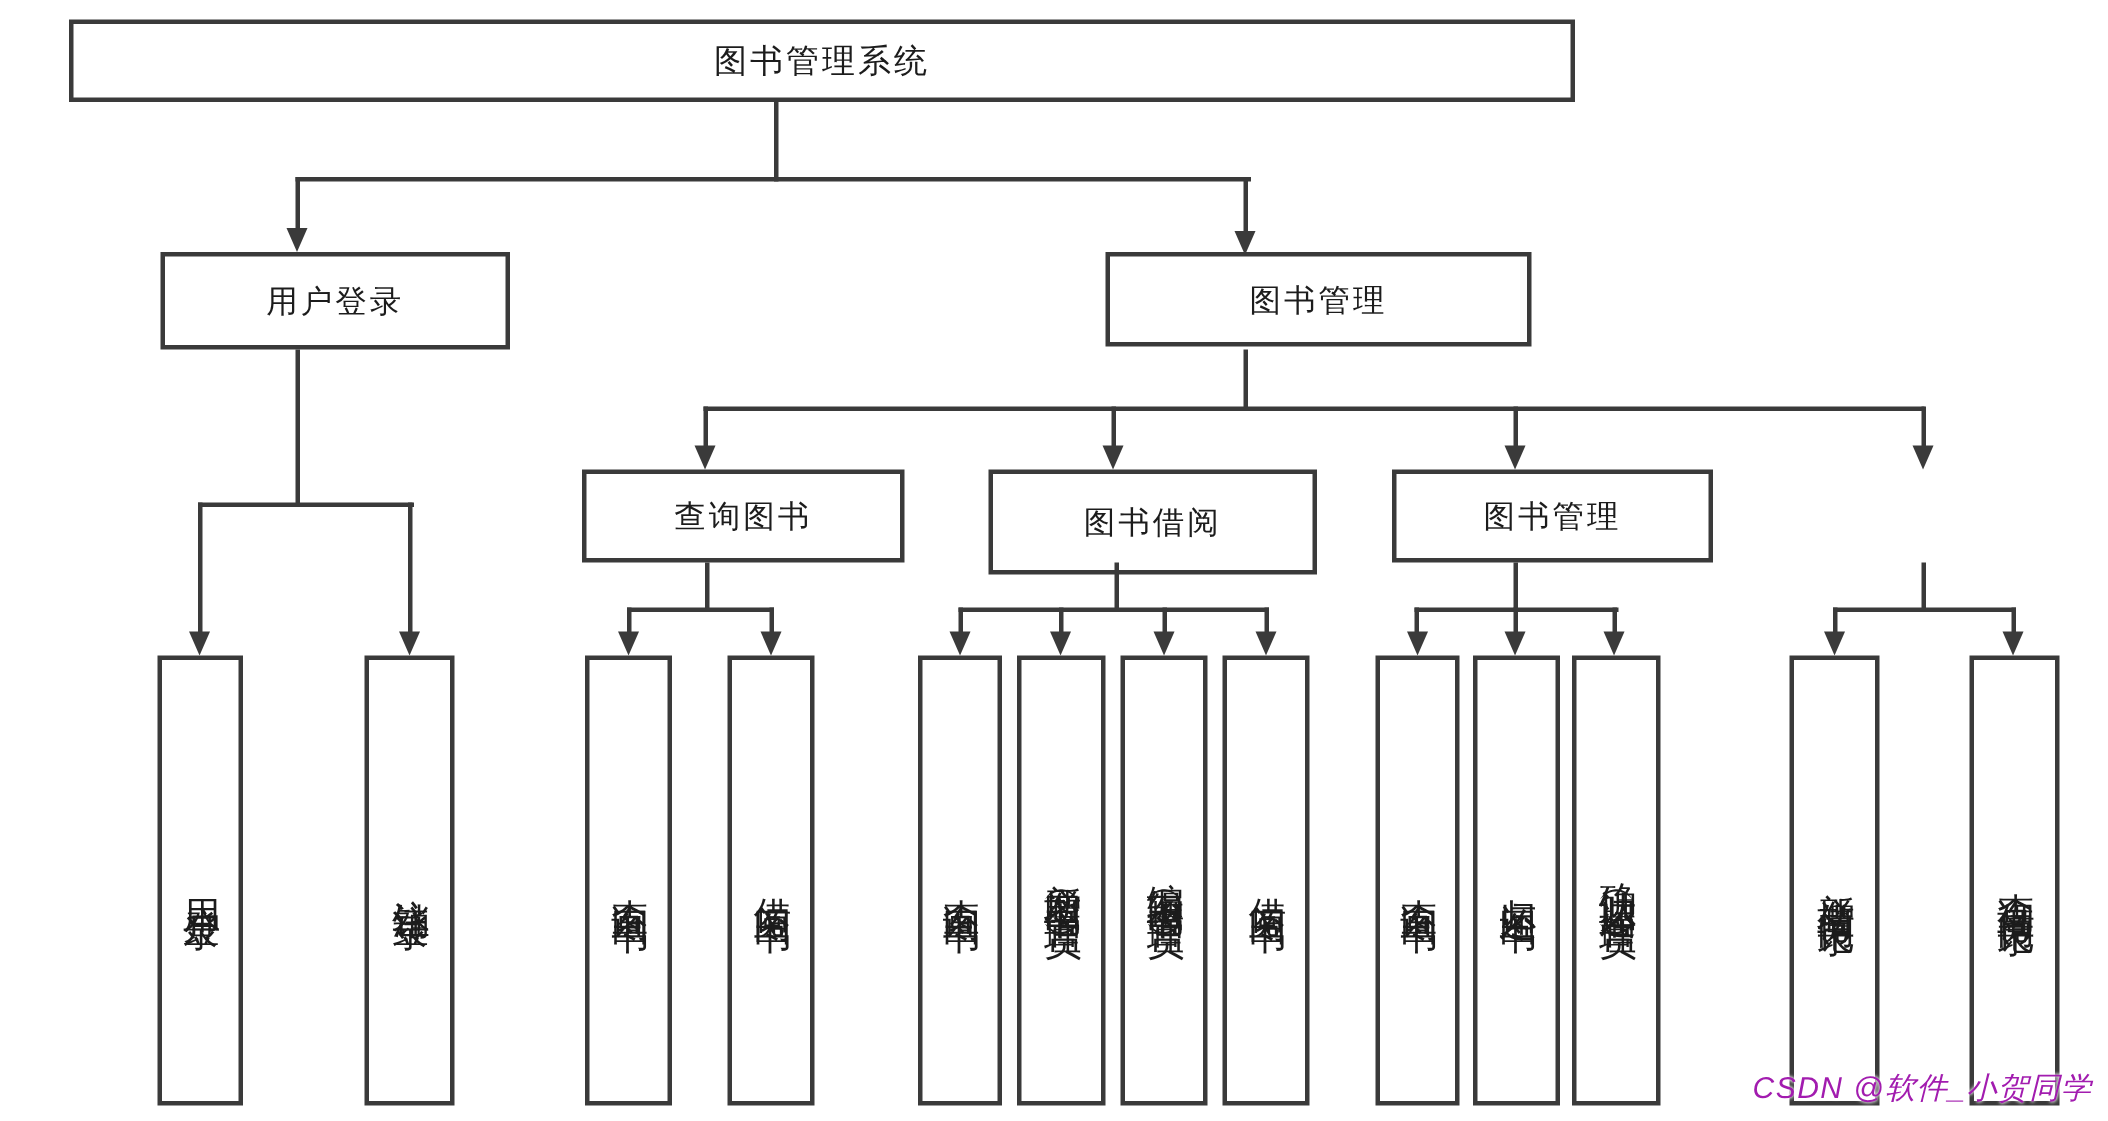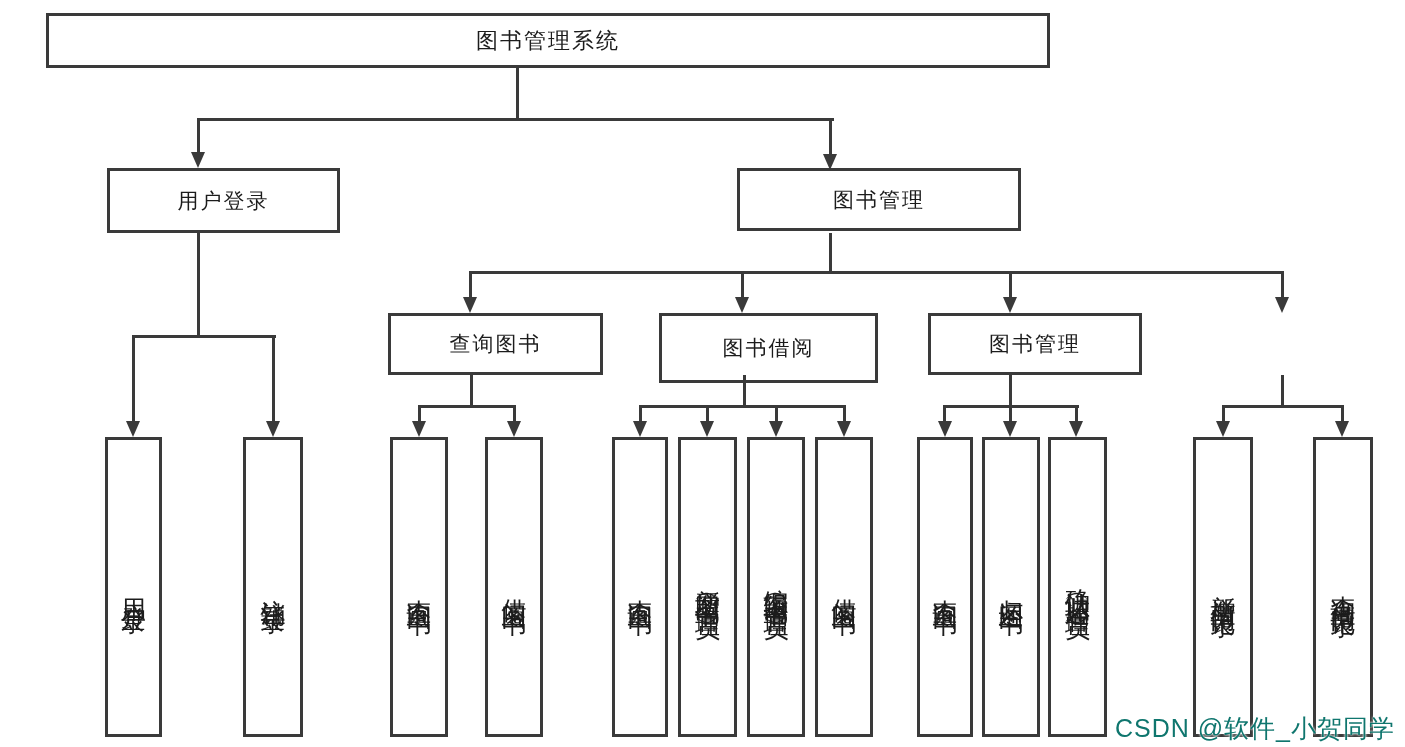--- a/index.html
+++ b/index.html
@@ -19,22 +19,23 @@
     font-size:25px;letter-spacing:4px;line-height:1;
   }
   .line{position:absolute;background:#3a3a3a;}
   .arrow{
     position:absolute;width:0;height:0;
     border-left:7px solid transparent;border-right:7px solid transparent;
     border-top:16px solid #3a3a3a;
   }
   .watermark{
     position:absolute;top:712px;right:10px;
-    font-size:25px;color:#0f766e;letter-spacing:1px;white-space:nowrap;
+    font-size:20px;color:#a21caf;letter-spacing:1px;white-space:nowrap;
     text-shadow:0 0 3px #ffffff,0 0 2px #ffffff;
+    font-style:italic;
   }
 </style>
 </head>
 <body>
 
 <div class="canvas">
 
   <div class="node h root" style="left:21px;top:13px;width:1004px;height:55px">图书管理系统</div>
 
   <div class="node h" style="left:82px;top:168px;width:233px;height:65px">用户登录</div>

